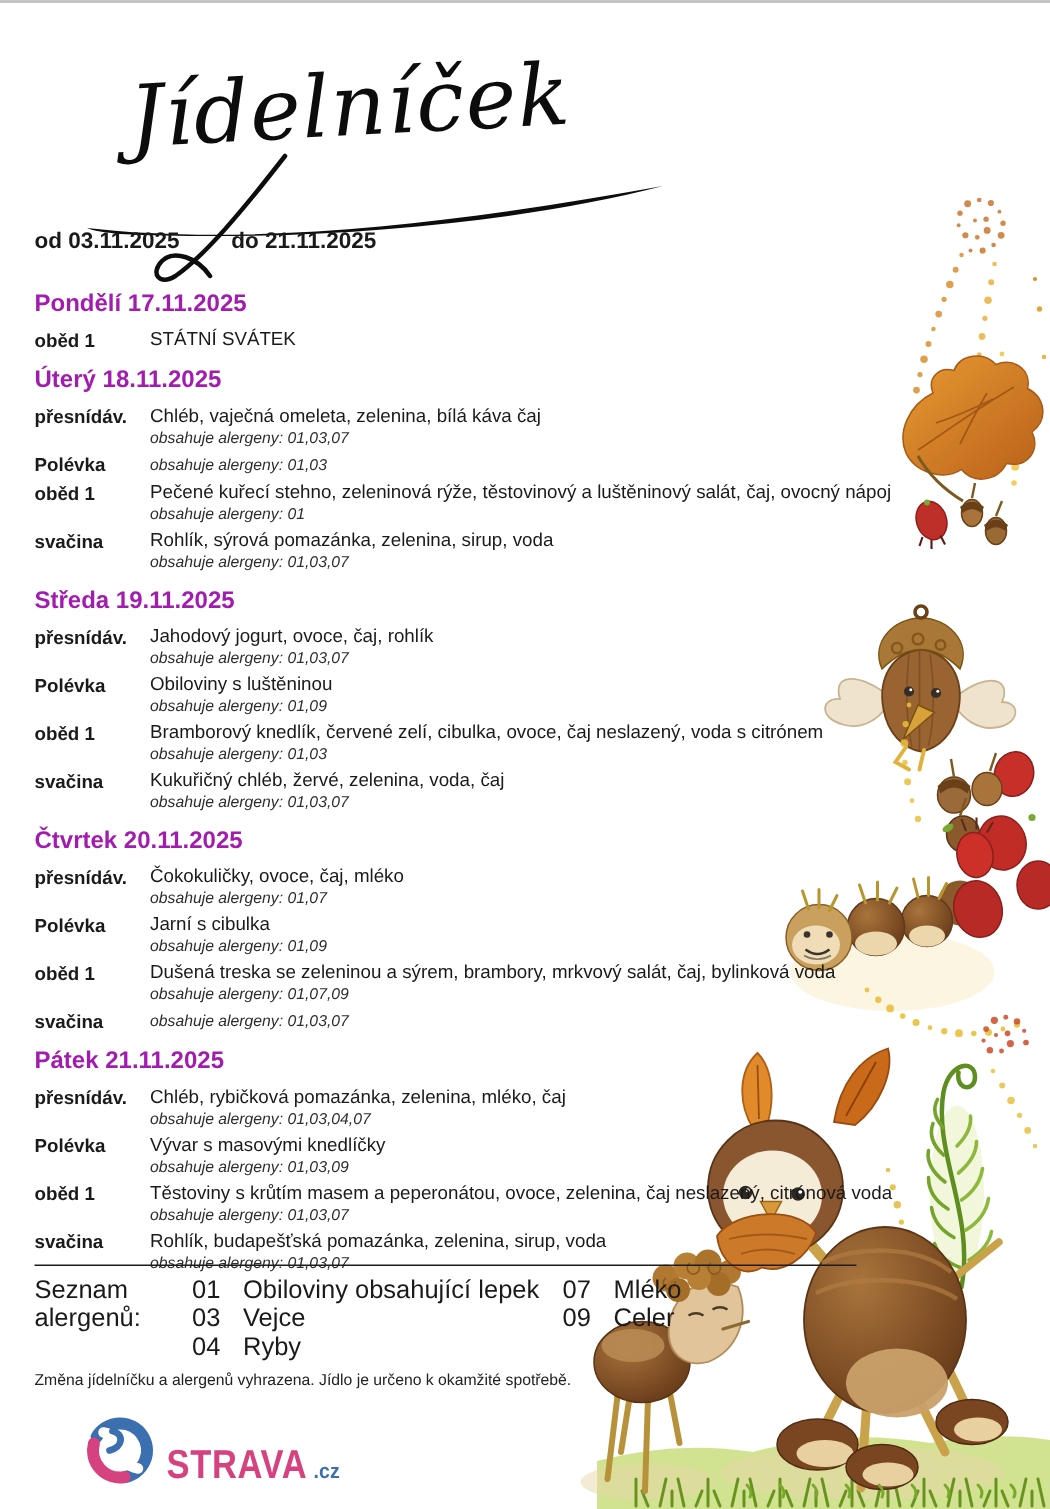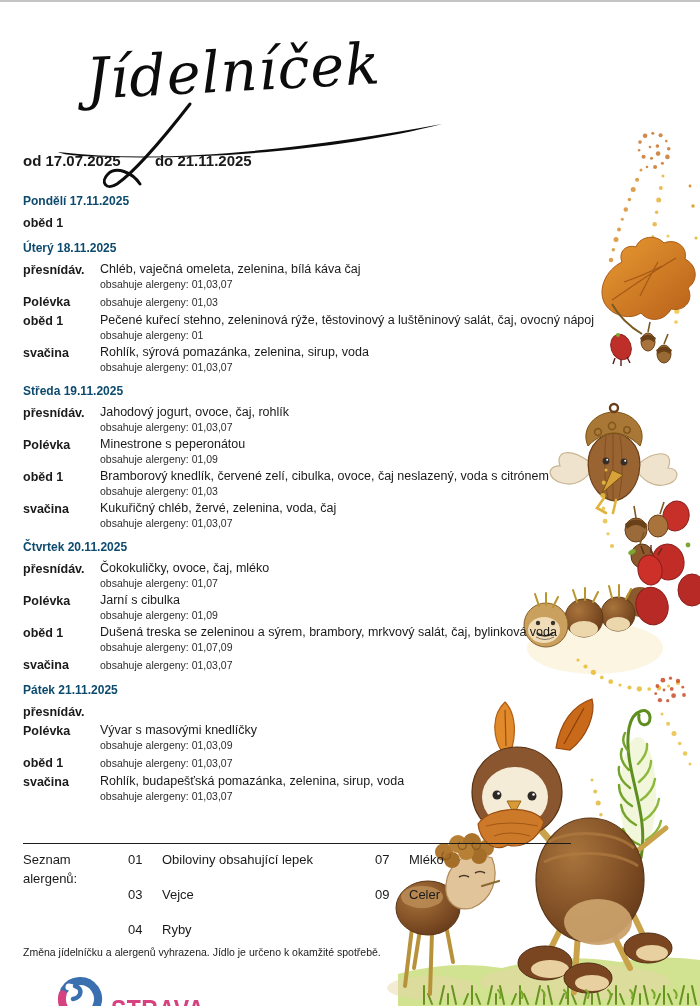--- a/index.html
+++ b/index.html
@@ -6,32 +6,32 @@
   body{width:700px;height:1006px;background:#ffffff;font-family:"Liberation Sans",sans-serif;color:#1a1a1a;overflow:hidden;}
   .page{position:relative;width:700px;height:1006px;background:#fff;overflow:hidden;}
   .top-artifact{position:absolute;top:0;left:0;right:0;height:2px;background:#c4c4c4;z-index:3;}
   svg.decor{position:absolute;left:0;top:0;width:700px;height:1006px;z-index:1;pointer-events:none;}
   .content{position:absolute;inset:0;z-index:2;}
   .script-title{position:absolute;top:38px;left:86px;font-family:"DejaVu Serif",serif;font-style:italic;font-size:57px;letter-spacing:1px;color:#0c0c0c;transform:rotate(-3deg);}
   .swash{position:absolute;left:40px;top:98px;width:420px;height:92px;}
   .date-line{position:absolute;top:152px;left:23px;font-size:15px;font-weight:bold;}
   .date-line .gap{display:inline-block;width:26px;}
   .menu{position:absolute;top:183px;left:23px;width:600px;}
-  .day-title{font-size:12px;font-weight:bold;margin:11px 0 7px 0;color:#0c4a6e;}
+  .day-title{font-size:16px;font-weight:bold;margin:11px 0 7px 0;color:#a21caf;}
   .day{margin-bottom:5px;}
   .meal-row{display:flex;margin-bottom:4px;}
   .meal-label{width:77px;flex:0 0 77px;font-weight:bold;font-size:12.5px;padding-top:1px;}
   .meal-body{flex:1;}
   .meal-text{font-size:12.5px;white-space:nowrap;}
-  .meal-allergens{font-size:10.5px;color:#2d2d2d;margin-top:2px;}
+  .meal-allergens{font-size:10.5px;font-style:italic;color:#2d2d2d;margin-top:2px;}
   .footer{position:absolute;top:843px;left:23px;width:660px;}
   .rule{width:548px;border-top:1.6px solid #1c1c1c;margin-bottom:6px;}
-  .legend{display:flex;font-size:13px;line-height:19px;}
+  .legend{display:flex;font-size:17px;line-height:19px;}
   .legend-title{width:105px;flex:0 0 105px;}
-  .legend-col{display:grid;grid-template-columns:34px auto;row-gap:16px;align-content:start;}
+  .legend-col{display:grid;grid-template-columns:34px auto;row-gap:0;align-content:start;}
   .legend-col.first{width:247px;flex:0 0 247px;}
   .legend-note{font-size:10.5px;margin-top:7px;color:#222;}
   .logo{display:flex;align-items:flex-end;margin-top:16px;margin-left:32px;}
   .logo-icon{width:50px;height:50px;}
   .logo-text{margin-left:6px;font-weight:bold;display:flex;align-items:baseline;transform:scaleY(1.08);}
   .logo-brand{font-size:25px;letter-spacing:.5px;color:var(--brand-pink,#d6417f);transform:scaleX(.92);transform-origin:left;}
   .logo-tld{font-size:13px;color:var(--brand-blue,#3a6fb0);margin-left:-4px;}
   .blue{stroke:var(--brand-blue,#3a6fb0);} .pink{stroke:var(--brand-pink,#d6417f);}
 </style>
 </head>
@@ -350,32 +350,36 @@
 
   <div class="content">
     <div class="script-title">Jídelníček</div>
     <svg class="swash" viewBox="0 0 420 92" aria-hidden="true">
       <path d="M 18 54 C 130 67 270 50 402 26 C 310 50 170 64 40 58 C 30 57 22 56 18 54 Z" fill="#0d0d0d"></path>
       <path d="M 150 6 C 122 42 97 72 77 86 C 66 93 60 84 68 76 C 76 68 92 74 100 86" fill="none" stroke="#0d0d0d" stroke-width="3" stroke-linecap="round"></path>
     </svg>
 
     <div class="date-line">
       <span>od</span>
-      <span>17.07.2025</span>
+      <span>03.11.2025</span>
       <span class="gap"></span>
       <span>do</span>
       <span>21.11.2025</span>
     </div>
 
     <div class="menu">
     <section class="day">
       <h2 class="day-title">Pondělí 17.11.2025</h2>
       <div class="rows">
     <div class="meal-row">
       <div class="meal-label">oběd 1</div>
+      <div class="meal-body">
+        <div class="meal-text">STÁTNÍ SVÁTEK</div>
+
+      </div>
     </div>
   </div>
     </section>
 
     <section class="day">
       <h2 class="day-title">Úterý 18.11.2025</h2>
       <div class="rows">
     <div class="meal-row">
       <div class="meal-label">přesnídáv.</div>
       <div class="meal-body">
@@ -416,21 +420,21 @@
       <div class="meal-label">přesnídáv.</div>
       <div class="meal-body">
         <div class="meal-text">Jahodový jogurt, ovoce, čaj, rohlík</div>
         <div class="meal-allergens">obsahuje alergeny: 01,03,07</div>
       </div>
     </div>
 
     <div class="meal-row">
       <div class="meal-label">Polévka</div>
       <div class="meal-body">
-        <div class="meal-text">Minestrone s peperonátou</div>
+        <div class="meal-text">Obiloviny s luštěninou</div>
         <div class="meal-allergens">obsahuje alergeny: 01,09</div>
       </div>
     </div>
 
     <div class="meal-row">
       <div class="meal-label">oběd 1</div>
       <div class="meal-body">
         <div class="meal-text">Bramborový knedlík, červené zelí, cibulka, ovoce, čaj neslazený, voda s citrónem</div>
         <div class="meal-allergens">obsahuje alergeny: 01,03</div>
       </div>
@@ -480,33 +484,38 @@
       </div>
     </div>
   </div>
     </section>
 
     <section class="day">
       <h2 class="day-title">Pátek 21.11.2025</h2>
       <div class="rows">
     <div class="meal-row">
       <div class="meal-label">přesnídáv.</div>
+      <div class="meal-body">
+        <div class="meal-text">Chléb, rybičková pomazánka, zelenina, mléko, čaj</div>
+        <div class="meal-allergens">obsahuje alergeny: 01,03,04,07</div>
+      </div>
     </div>
 
     <div class="meal-row">
       <div class="meal-label">Polévka</div>
       <div class="meal-body">
         <div class="meal-text">Vývar s masovými knedlíčky</div>
         <div class="meal-allergens">obsahuje alergeny: 01,03,09</div>
       </div>
     </div>
 
     <div class="meal-row">
       <div class="meal-label">oběd 1</div>
       <div class="meal-body">
+        <div class="meal-text">Těstoviny s krůtím masem a peperonátou, ovoce, zelenina, čaj neslazený, citrónová voda</div>
         <div class="meal-allergens">obsahuje alergeny: 01,03,07</div>
       </div>
     </div>
 
     <div class="meal-row">
       <div class="meal-label">svačina</div>
       <div class="meal-body">
         <div class="meal-text">Rohlík, budapešťská pomazánka, zelenina, sirup, voda</div>
         <div class="meal-allergens">obsahuje alergeny: 01,03,07</div>
       </div>

